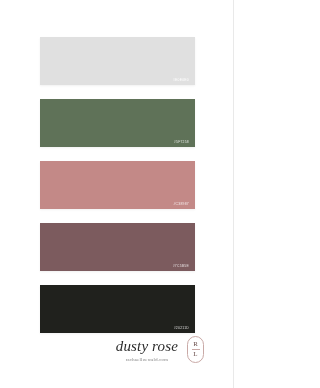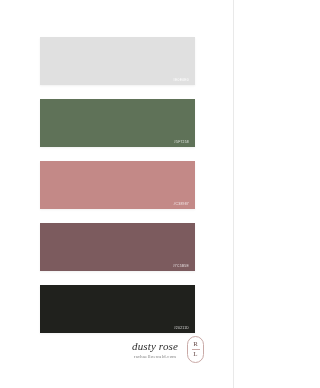--- a/index.html
+++ b/index.html
@@ -67,21 +67,21 @@
     align-items: center;
     gap: 7px;
   }
   .footer-text {
     text-align: center;
     padding-right: 2px;
   }
   .brand-name {
     font-family: "Liberation Serif", serif;
     font-style: italic;
-    font-size: 11px;
+    font-size: 15px;
     color: #2c2c2c;
     letter-spacing: 0.15px;
     line-height: 1.1;
     white-space: nowrap;
   }
   .brand-url {
     font-family: "Liberation Serif", serif;
     font-size: 4.6px;
     color: #7a7a7a;
     letter-spacing: 0.3px;

